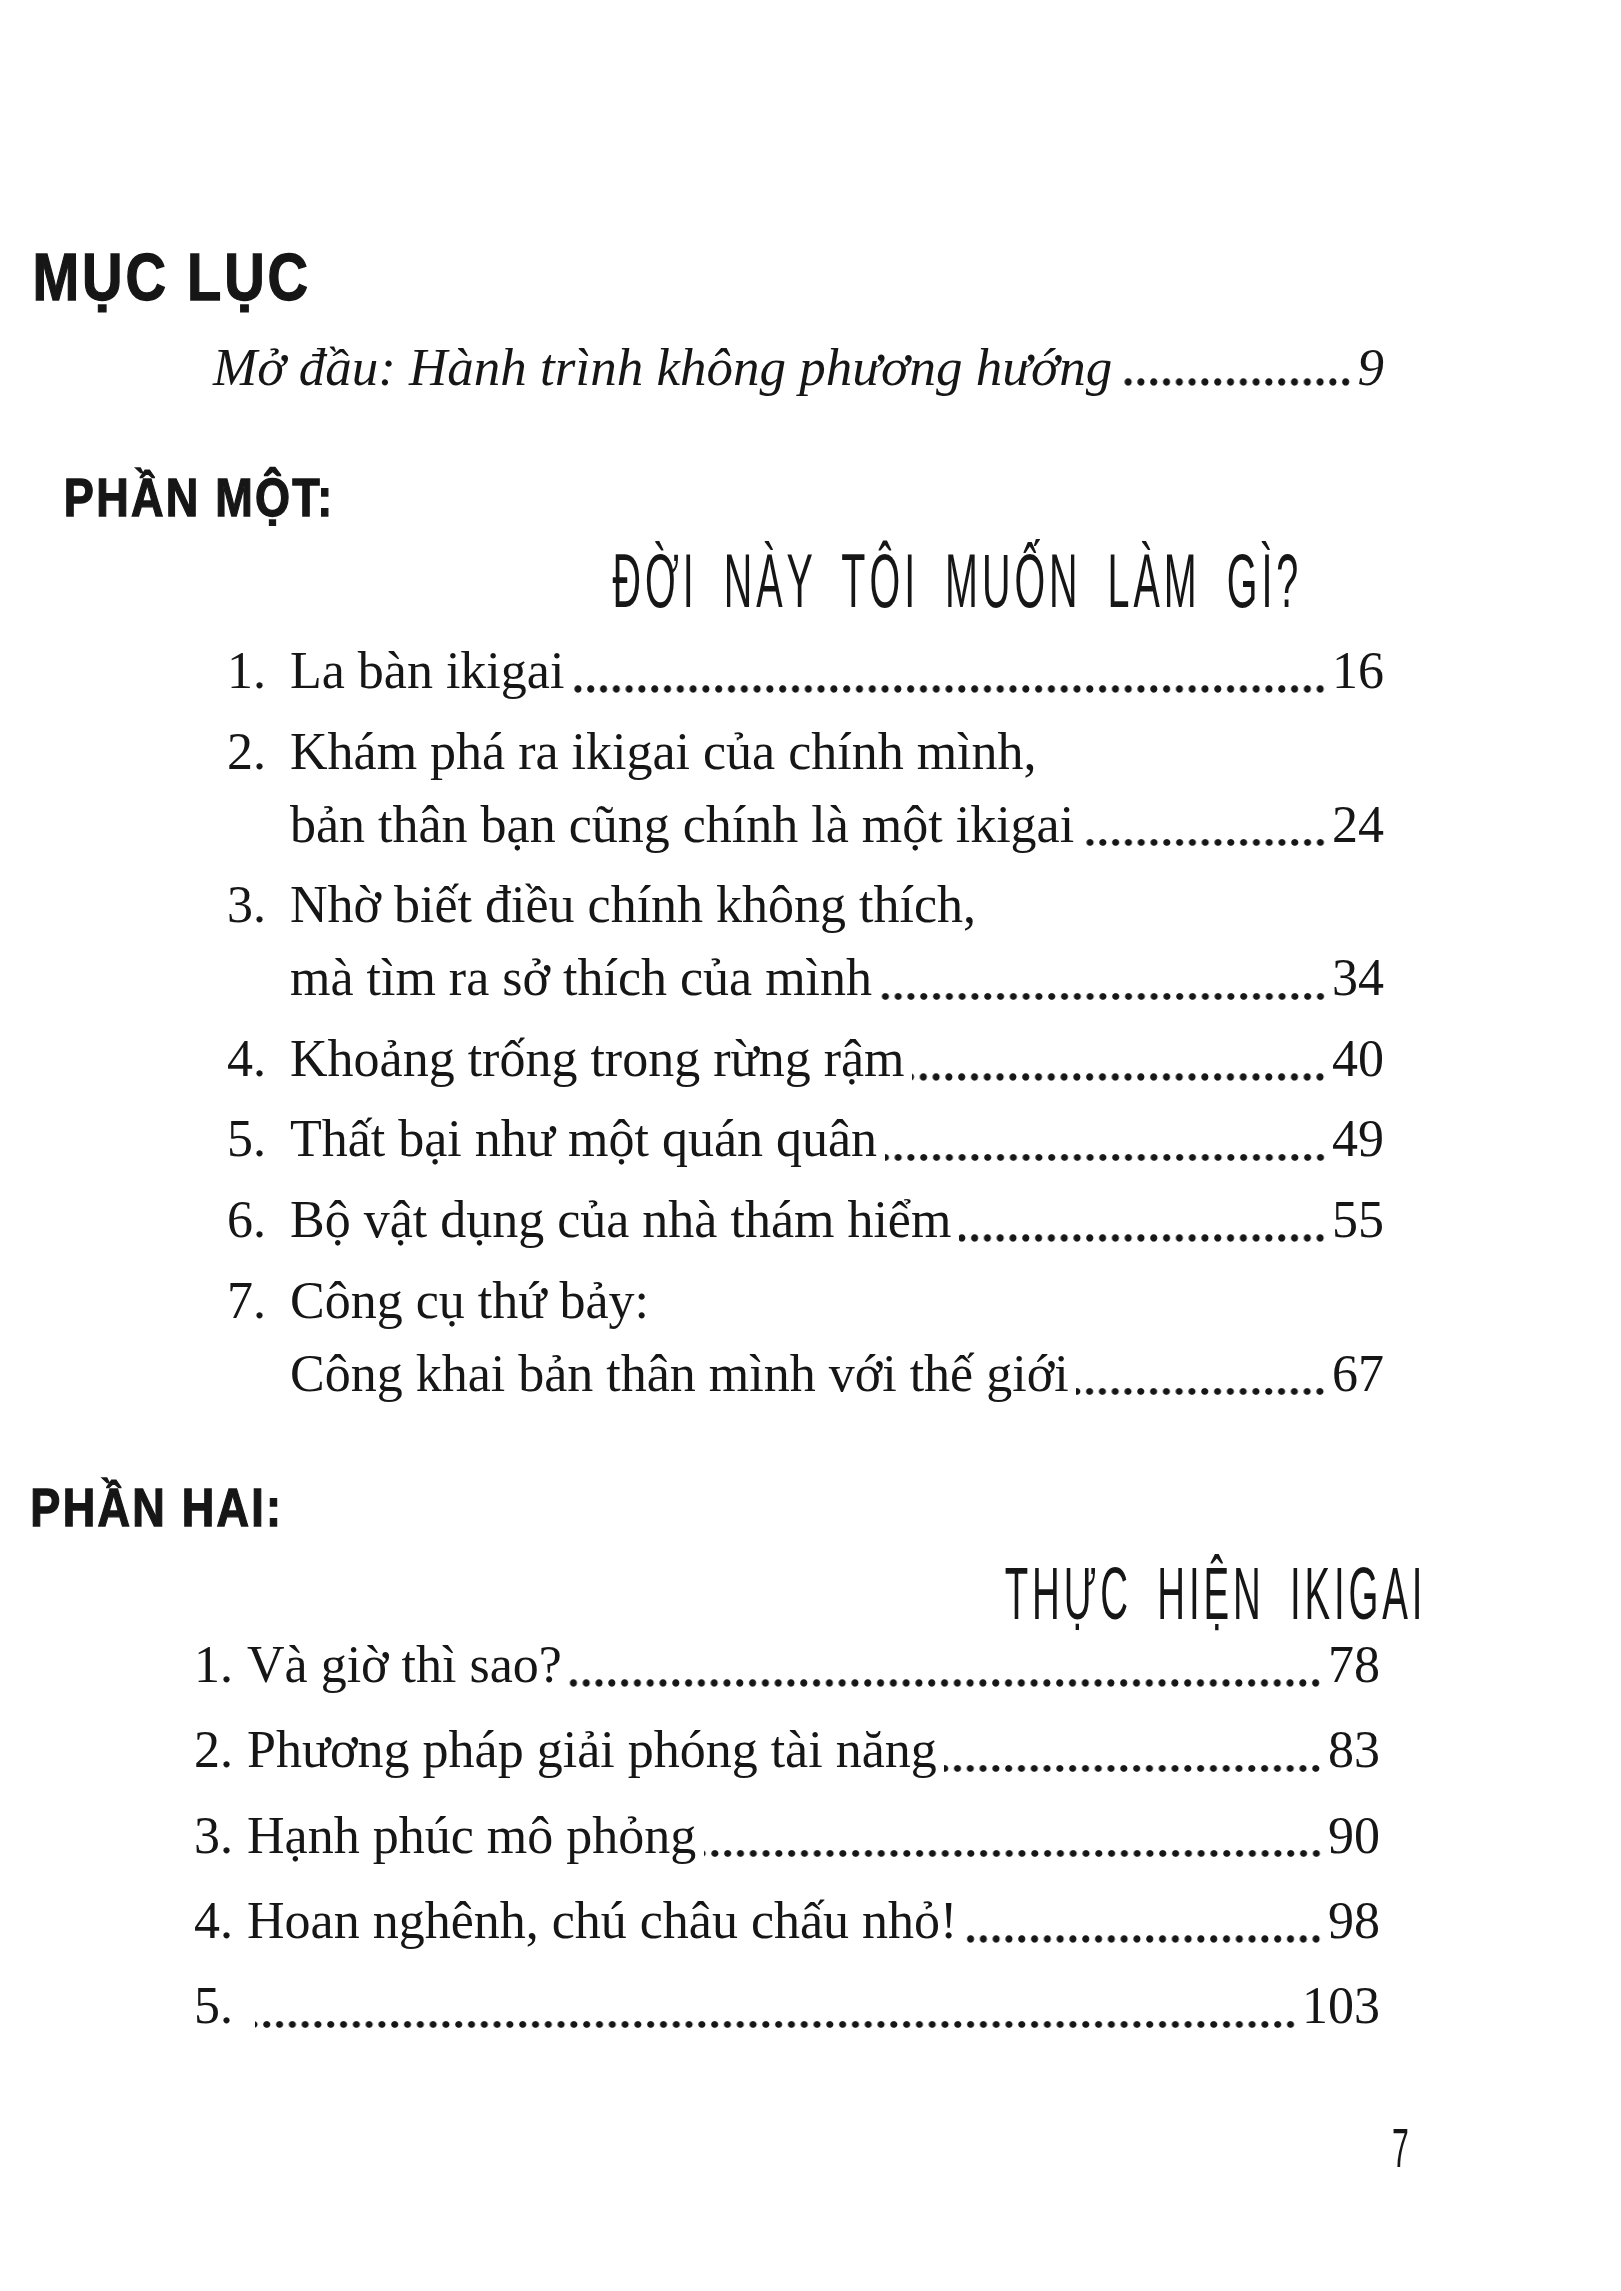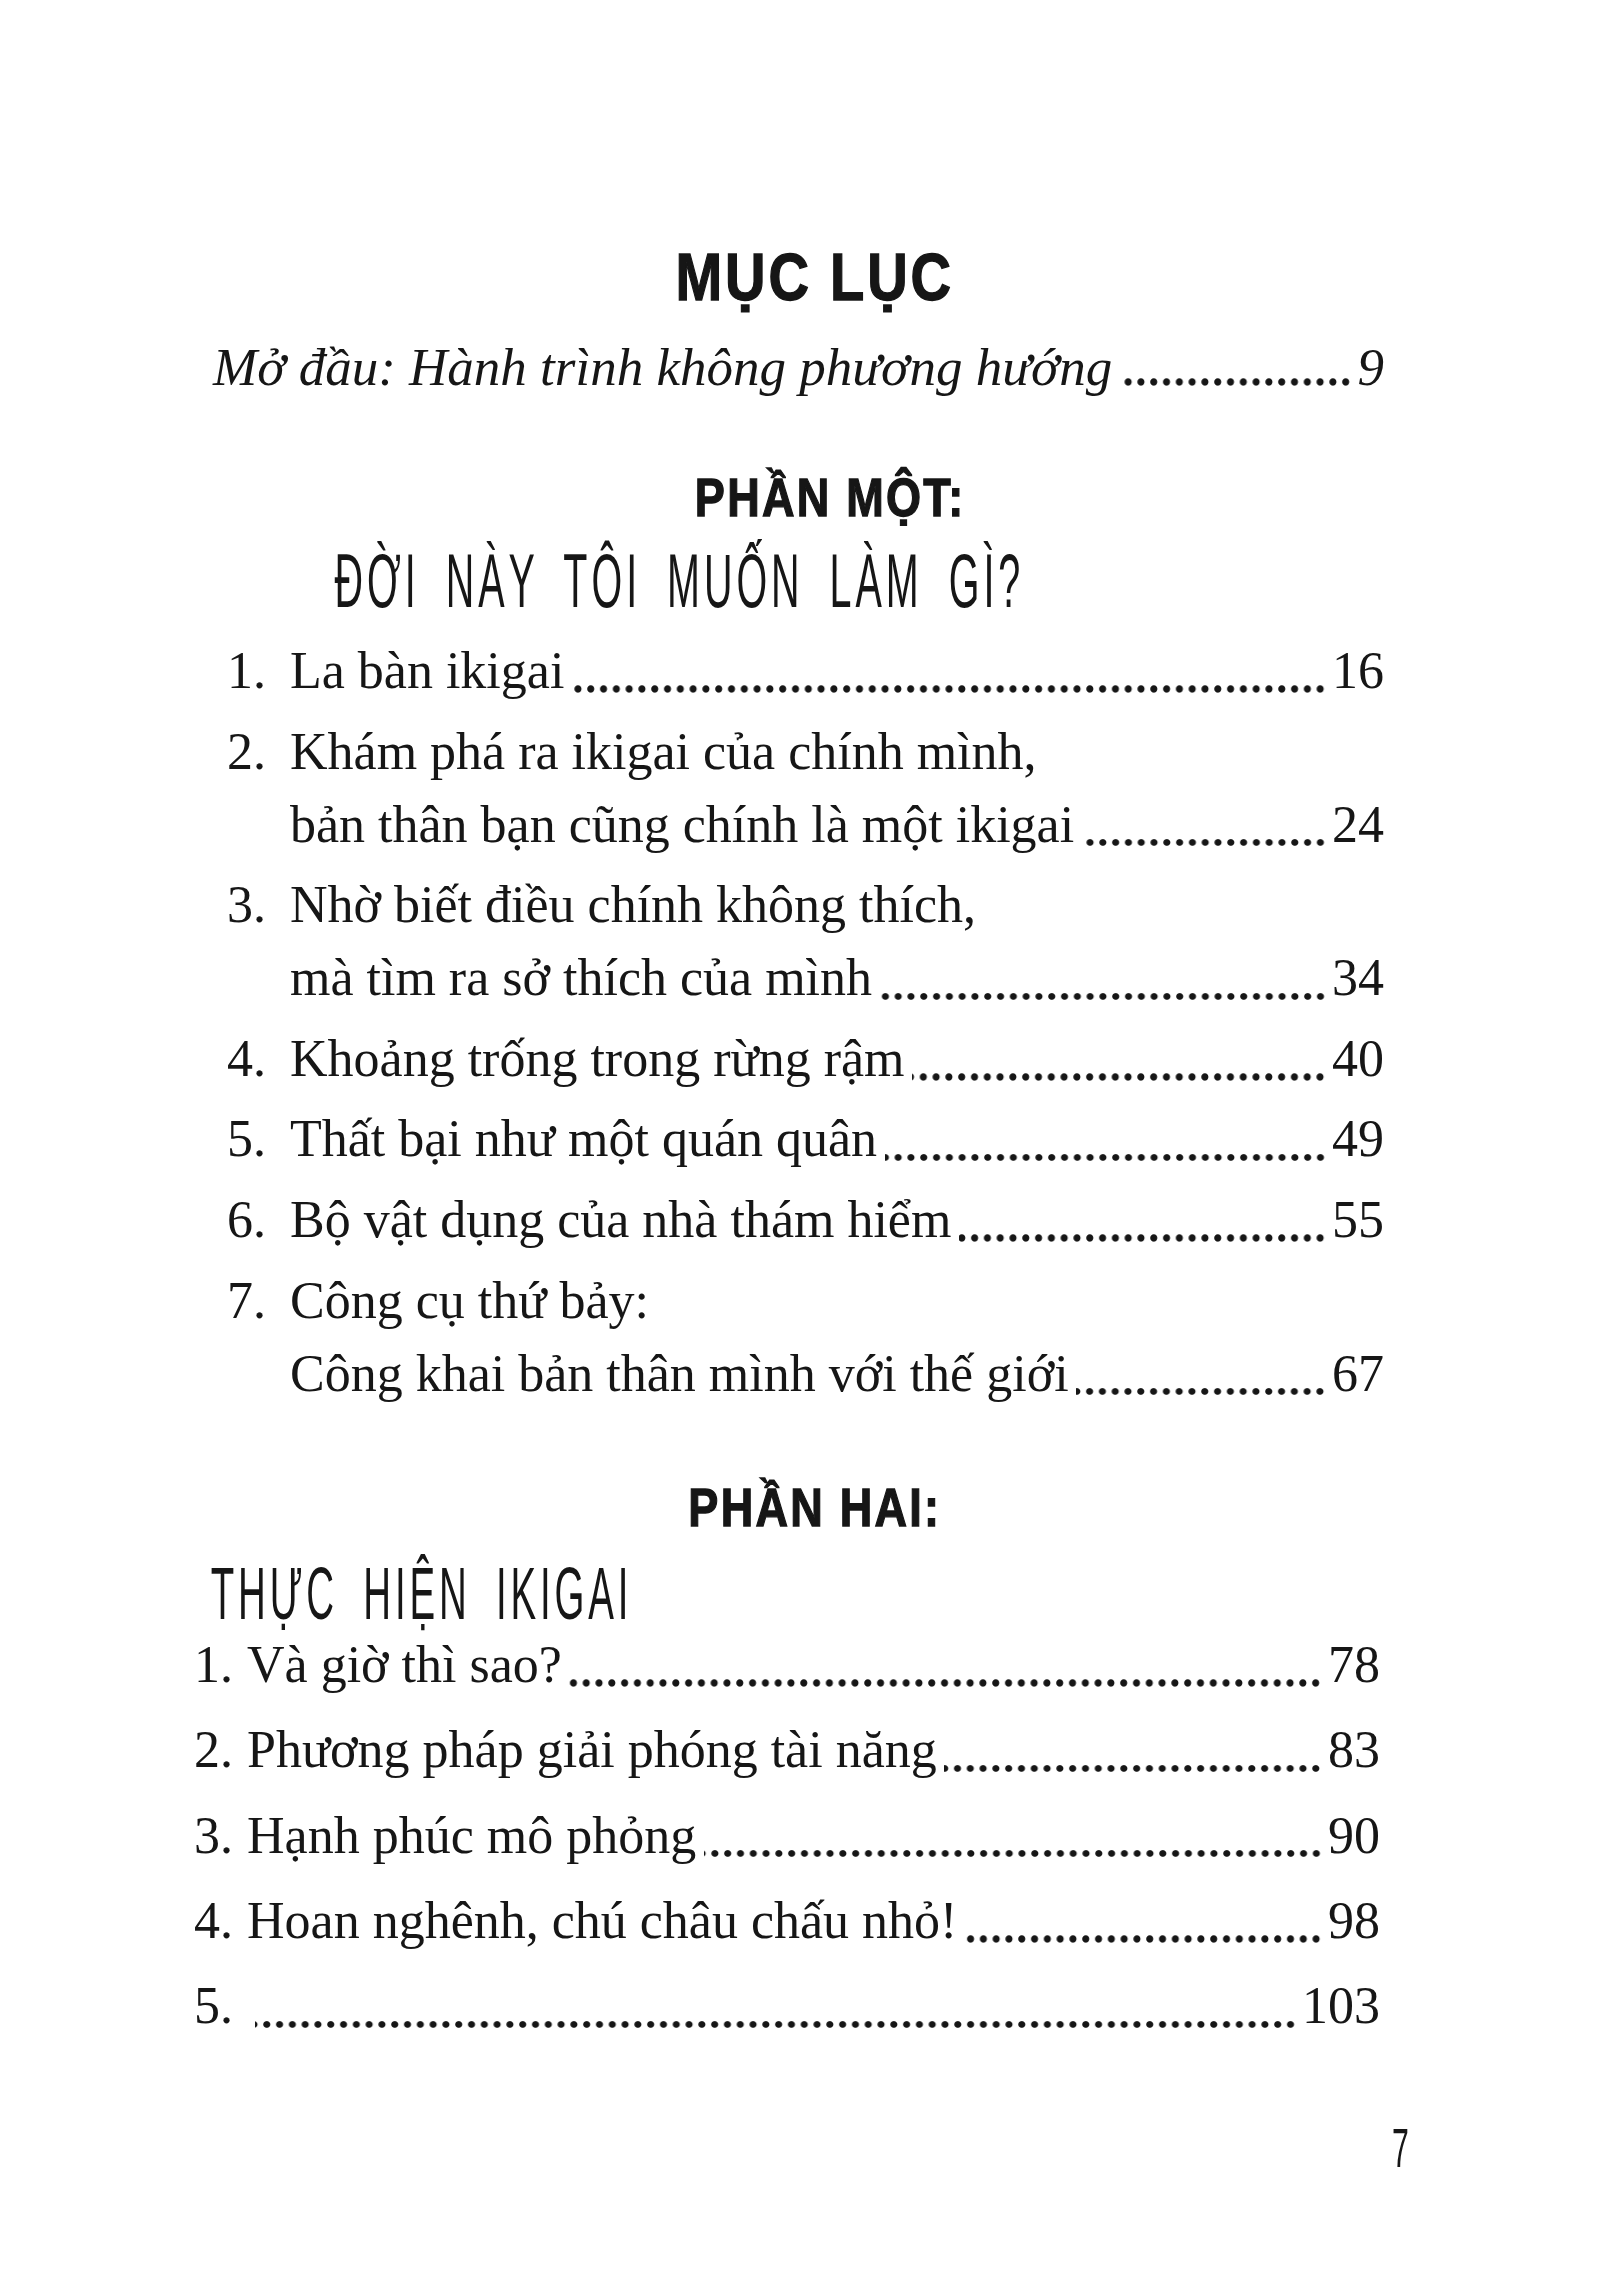--- a/index.html
+++ b/index.html
@@ -10,42 +10,42 @@
     background: #ffffff;
     color: #161616;
     font-family: "Liberation Serif", serif;
     overflow: hidden;
   }
 
   
   .display {
     position: absolute;
     left: 8px; right: 0;
-    text-align: center;
+    text-align: left;
     font-family: "Liberation Sans", sans-serif;
     font-weight: 700;
     white-space: nowrap;
   }
   .display .condense {
     display: inline-block;
     transform: scaleX(0.85);
     transform-origin: center;
     letter-spacing: 0.05em;
     -webkit-text-stroke: 1.3px #161616;
   }
   .main-title { top: 239px; font-size: 66px; line-height: 76px; }
   .sec-heading { font-size: 53px; line-height: 61px; }
   .sec1-heading { top: 467px; padding-left: 32px; }
   .sec2-heading { top: 1477px; }
 
   
   .narrow {
     position: absolute;
     left: 16px; right: 0;
-    text-align: left;
+    text-align: right;
     font-family: "Liberation Sans", sans-serif;
     font-weight: 500;
     white-space: nowrap;
   }
   .narrow .squeeze {
     display: inline-block;
     transform: scaleX(0.52);
     transform-origin: center;
     letter-spacing: 0.10em;
     word-spacing: 0.28em;

